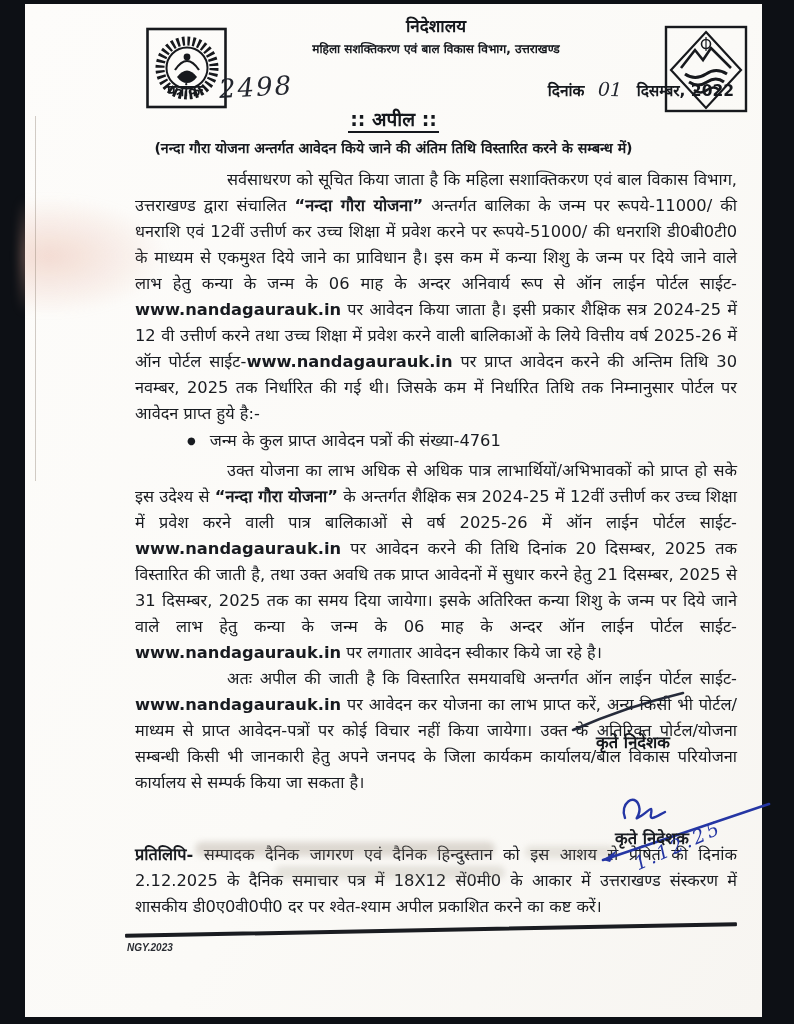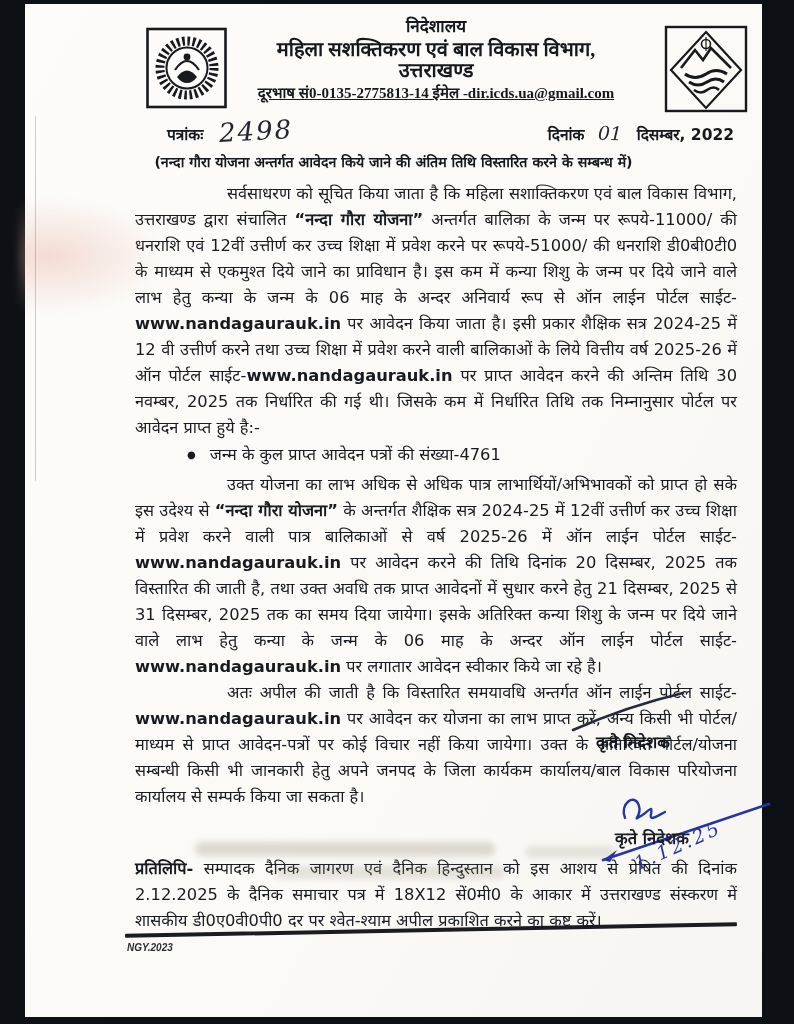--- a/index.html
+++ b/index.html
@@ -29,23 +29,23 @@
   }
   .g1{left:170px;top:838px;width:300px;height:14px;}
   .g2{left:250px;top:862px;width:230px;height:13px;background:rgba(152,140,122,.22);}
   .g3{left:500px;top:842px;width:90px;height:12px;background:rgba(152,140,122,.20);}
 
   
   .hdr{position:relative;padding-top:12px;}
   .logo{position:absolute;}
   .logo-left{left:120px;top:22px;width:84px;height:84px;}
   .logo-right{left:638px;top:20px;width:86px;height:90px;}
-  .hdr-text{margin:0 130px 0 215px;text-align:center;line-height:21px;font-family:Liberation Serif, serif;}
+  .hdr-text{margin:0 130px 0 215px;text-align:center;line-height:21px;}
   .hdr-org{font-size:17px;font-weight:700;}
-  .hdr-dept{font-size:20px;font-weight:700;margin-top:2px;}
+  .hdr-dept{font-size:12px;font-weight:700;margin-top:2px;}
   .hdr-addr{font-size:15.5px;font-weight:700;}
   .hdr-contact{font-size:15px;font-weight:700;text-decoration:underline;margin-top:2px;}
 
   
   .refline{
     display:flex;align-items:baseline;
     margin:12px 28px 0 142px;font-size:15.5px;font-weight:700;white-space:nowrap;gap:12px;
   }
   .hand{
     font-family:"DejaVu Serif",serif;font-style:italic;font-weight:400;
@@ -125,33 +125,33 @@
       <circle cx="43" cy="20" r="4.5" fill="none" stroke="#17191d" stroke-width="1.6"></circle>
       <line x1="43" y1="13" x2="43" y2="27" stroke="#17191d" stroke-width="1.2"></line>
       <path d="M18 44 L32 26 L40 36 L48 24 L68 44" fill="none" stroke="#17191d" stroke-width="2.6"></path>
       <path d="M22 50 q10 7 21 0 q10 -7 21 0" fill="none" stroke="#17191d" stroke-width="3"></path>
       <path d="M26 58 q9 6 18 0 q9 -6 17 0" fill="none" stroke="#17191d" stroke-width="3"></path>
       <path d="M31 66 q7 5 13 0 q7 -5 12 0" fill="none" stroke="#17191d" stroke-width="2.6"></path>
     </svg>
     <div class="hdr-text">
       <div class="hdr-org">निदेशालय</div>
       <div class="hdr-dept">महिला सशक्तिकरण एवं बाल विकास विभाग, उत्तराखण्ड</div>
-      <div class="hdr-contact">दूरभाष सं0-0135-2775813-14 ईमेल -dir.icds.ua@gmail.com</div>
     </div>
   </div>
 
   <div class="refline">
     <span>पत्रांकः</span>
     <span class="hand hand-no">2498</span>
     <span class="ref-spacer"></span>
     <span>दिनांक</span>
     <span class="hand hand-date">01</span>
     <span>दिसम्बर, 2022</span>
   </div>
 
+  <div class="title"><span>:: अपील ::</span></div>
   <div class="subject">(नन्दा गौरा योजना अन्तर्गत आवेदन किये जाने की अंतिम तिथि विस्तारित करने के सम्बन्ध में)</div>
 
   <div class="bodytext">
     <p class="para indent"><span>सर्वसाधरण को सूचित किया जाता है कि महिला सशाक्तिकरण एवं बाल विकास विभाग, उत्तराखण्ड द्वारा संचालित </span><span class="b">“नन्दा गौरा योजना”</span><span> अन्तर्गत बालिका के जन्म पर रूपये-11000/ की धनराशि एवं 12वीं उत्तीर्ण कर उच्च शिक्षा में प्रवेश करने पर रूपये-51000/ की धनराशि डी0बी0टी0 के माध्यम से एकमुश्त दिये जाने का प्राविधान है। इस कम में कन्या शिशु के जन्म पर दिये जाने वाले लाभ हेतु कन्या के जन्म के 06 माह के अन्दर अनिवार्य रूप से ऑन लाईन पोर्टल साईट-</span><span class="b">www.nandagaurauk.in</span><span> पर आवेदन किया जाता है। इसी प्रकार शैक्षिक सत्र 2024-25 में 12 वी उत्तीर्ण करने तथा उच्च शिक्षा में प्रवेश करने वाली बालिकाओं के लिये वित्तीय वर्ष 2025-26 में ऑन पोर्टल साईट-</span><span class="b">www.nandagaurauk.in</span><span> पर प्राप्त आवेदन करने की अन्तिम तिथि 30 नवम्बर, 2025 तक निर्धारित की गई थी। जिसके कम में निर्धारित तिथि तक निम्नानुसार पोर्टल पर आवेदन प्राप्त हुये है:-</span></p>
     <ul class="counts">
         <li>जन्म के कुल प्राप्त आवेदन पत्रों की संख्या-4761</li>
       </ul>
     <p class="para indent"><span>उक्त योजना का लाभ अधिक से अधिक पात्र लाभार्थियों/अभिभावकों को प्राप्त हो सके इस उदेश्य से </span><span class="b">“नन्दा गौरा योजना”</span><span> के अन्तर्गत शैक्षिक सत्र 2024-25 में 12वीं उत्तीर्ण कर उच्च शिक्षा में प्रवेश करने वाली पात्र बालिकाओं से वर्ष 2025-26 में ऑन लाईन पोर्टल साईट- </span><span class="b">www.nandagaurauk.in</span><span> पर आवेदन करने की तिथि दिनांक 20 दिसम्बर, 2025 तक विस्तारित की जाती है, तथा उक्त अवधि तक प्राप्त आवेदनों में सुधार करने हेतु 21 दिसम्बर, 2025 से 31 दिसम्बर, 2025 तक का समय दिया जायेगा। इसके अतिरिक्त कन्या शिशु के जन्म पर दिये जाने वाले लाभ हेतु कन्या के जन्म के 06 माह के अन्दर ऑन लाईन पोर्टल साईट-</span><span class="b">www.nandagaurauk.in</span><span> पर लगातार आवेदन स्वीकार किये जा रहे है।</span></p>
     <p class="para indent"><span>अतः अपील की जाती है कि विस्तारित समयावधि अन्तर्गत ऑन लाईन पोर्टल साईट-</span><span class="b">www.nandagaurauk.in</span><span> पर आवेदन कर योजना का लाभ प्राप्त करें, अन्य किसी भी पोर्टल/माध्यम से प्राप्त आवेदन-पत्रों पर कोई विचार नहीं किया जायेगा। उक्त के अतिरिक्त पोर्टल/योजना सम्बन्धी किसी भी जानकारी हेतु अपने जनपद के जिला कार्यकम कार्यालय/बाल विकास परियोजना कार्यालय से सम्पर्क किया जा सकता है।</span></p>
   </div>

